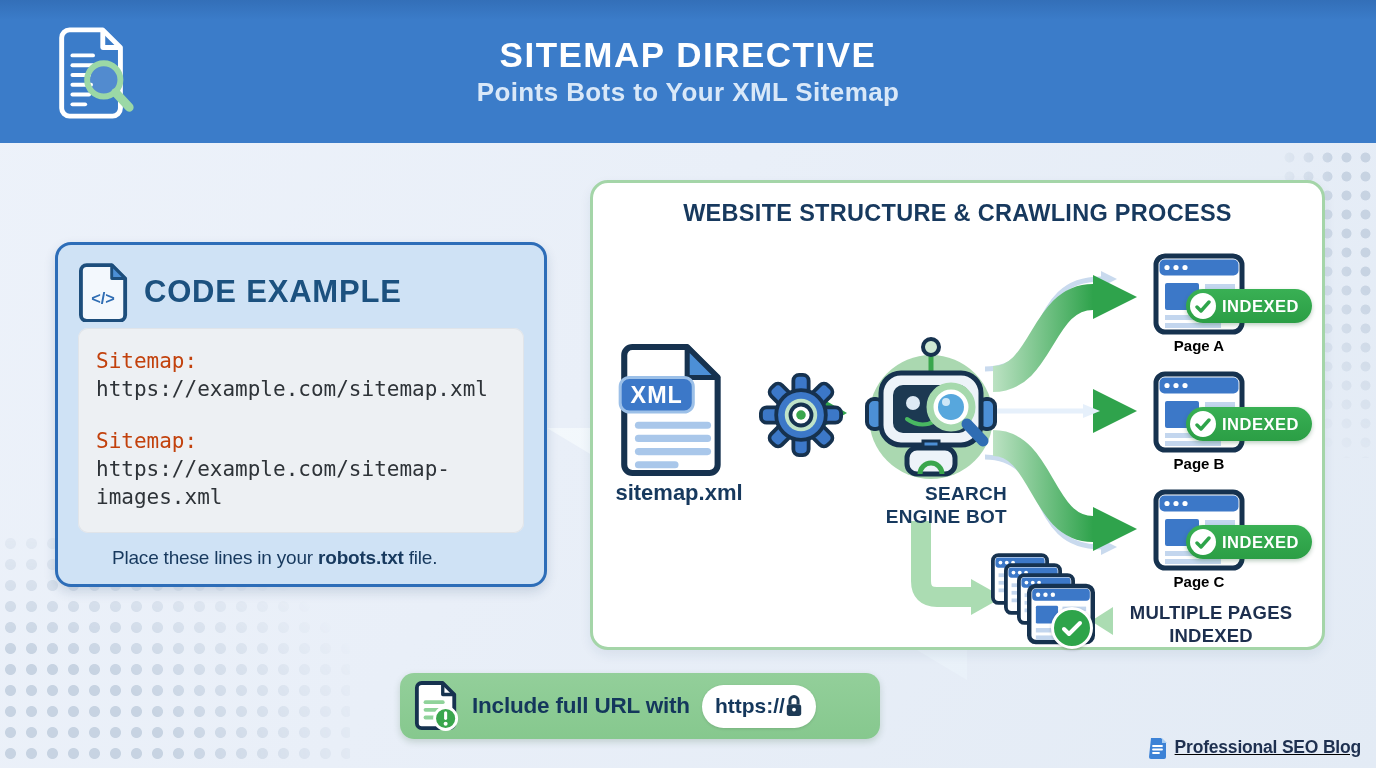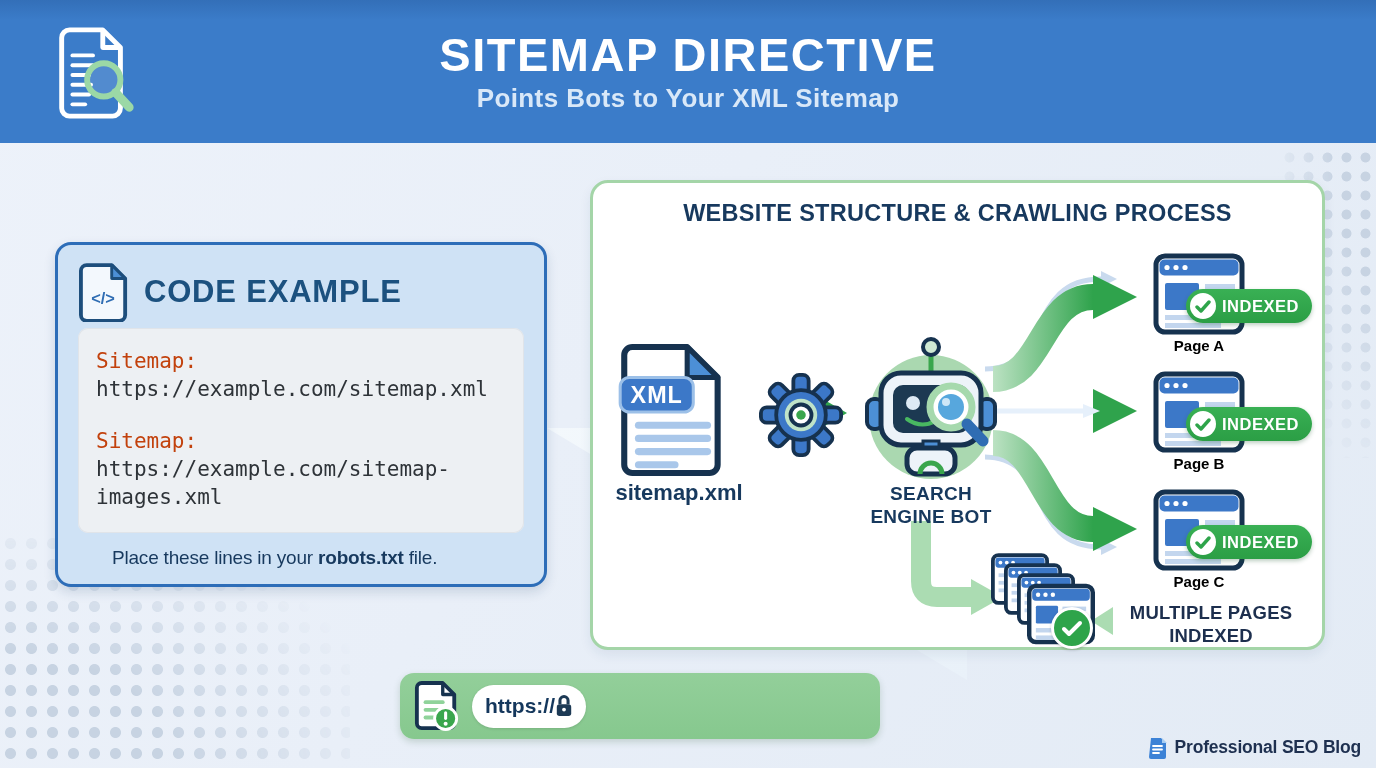--- a/index.html
+++ b/index.html
@@ -19,21 +19,21 @@
   .diag-shape{position:absolute;left:547px;top:428px;width:420px;height:252px;
     background:linear-gradient(135deg,#f3f8fc,#e9f1f9);
     clip-path:polygon(0 0,100% 0,100% 100%);z-index:1;}
 
   
   .header{position:absolute;top:0;left:0;right:0;height:143px;z-index:3;
     background:linear-gradient(180deg,#336fb8 0%,#3b7cc9 14%,#3b7cc9 100%);
     display:flex;align-items:center;justify-content:center;}
   .header-icon{position:absolute;left:46px;top:24px;width:94px;height:98px;}
   .header-text{text-align:center;color:#fff;margin-top:2px;}
-  .header-title{font-size:47px;font-weight:800;letter-spacing:1.5px;line-height:1.04;color:#ffffff;}
+  .header-title{font-size:35px;font-weight:800;letter-spacing:1.5px;line-height:1.04;color:#ffffff;}
   .header-subtitle{font-size:26px;font-weight:700;color:#d9e8f8;margin-top:4px;letter-spacing:.4px;}
 
   
   .code-panel{position:absolute;left:55px;top:242px;width:492px;height:345px;z-index:2;
     background:#cfe2f5;border:3.5px solid #2d6db8;border-radius:16px;
     box-shadow:0 5px 12px rgba(25,60,105,.16);box-sizing:border-box;}
   .code-header{display:flex;align-items:center;gap:15px;padding:17px 0 0 21px;}
   .code-file-icon{width:50px;height:60px;flex:0 0 auto;}
   .code-title{font-size:31px;font-weight:800;color:#1c517f;letter-spacing:.8px;}
   .code-block{position:absolute;left:20px;right:20px;top:83px;height:205px;
@@ -52,21 +52,21 @@
     background:#ffffff;border:3.5px solid #a4d5a8;border-radius:18px;
     box-shadow:0 5px 12px rgba(25,60,105,.08);box-sizing:border-box;}
   .diagram-title{position:absolute;top:17px;left:0;right:0;text-align:center;
     font-size:23.5px;font-weight:800;color:#17395e;letter-spacing:.3px;}
   .flow-svg{position:absolute;left:0;top:0;width:735px;height:470px;}
   .xml-icon{position:absolute;left:22px;top:160px;width:120px;height:134px;}
   .file-label{position:absolute;left:0;top:297px;width:172px;text-align:center;
     font-size:22px;font-weight:800;color:#17395e;}
   .gear-icon{position:absolute;left:166px;top:190px;width:84px;height:84px;}
   .bot-icon{position:absolute;left:268px;top:152px;width:140px;height:150px;}
-  .bot-label{position:absolute;left:262px;top:299px;width:152px;text-align:center;
+  .bot-label{position:absolute;left:262px;top:299px;width:152px;text-align:right;
     font-size:19px;font-weight:800;color:#17395e;line-height:1.22;letter-spacing:.3px;}
   .page-group{position:absolute;left:560px;width:92px;}
   .page-icon{width:92px;height:82px;display:block;}
   .page-label{width:100%;text-align:center;font-size:15px;font-weight:800;color:#000000;margin-top:2px;}
   .indexed-badge{position:absolute;left:593px;height:34px;display:flex;align-items:center;gap:6px;
     padding:0 13px 0 4px;background:linear-gradient(180deg,#39b054,#2b9e45);border-radius:17px;
     box-shadow:0 2px 4px rgba(30,90,45,.3);}
   .badge-check{width:26px;height:26px;border-radius:50%;background:#fff;display:flex;
     align-items:center;justify-content:center;flex:0 0 auto;}
   .badge-text{color:#fff;font-size:16.5px;font-weight:800;letter-spacing:.5px;}
@@ -84,21 +84,21 @@
     display:flex;align-items:center;gap:12px;padding:0 14px;box-sizing:border-box;
     box-shadow:0 3px 7px rgba(40,90,50,.2);}
   .tip-doc-icon{width:46px;height:52px;flex:0 0 auto;}
   .tip-text{font-size:22.5px;font-weight:800;color:#14375c;white-space:nowrap;letter-spacing:-.2px;}
   .tip-pill{background:#fff;border-radius:22px;height:43px;display:flex;align-items:center;
     padding:0 13px;box-shadow:0 1px 3px rgba(0,0,0,.12);}
   .tip-protocol{font-size:21px;font-weight:800;color:#14375c;}
   .lock-icon{width:18px;height:24px;}
 
   
-  .footer-brand{position:absolute;right:15px;top:736px;display:flex;align-items:center;gap:8px;z-index:3;}
+  .footer-brand{position:absolute;right:15px;top:736px;display:flex;align-items:center;gap:8px;z-index:3;text-decoration:underline;}
   .footer-doc-icon{width:19px;height:23px;}
   .footer-text{font-size:17.5px;font-weight:800;color:#1e3050;letter-spacing:-.2px;}
 </style>
 </head>
 <body>
 
 <div id="stage">
 
   <div class="dots dots-tr"></div>
   <div class="dots dots-bl"></div>
@@ -377,20 +377,21 @@
       <path d="M30,3 v12 h12" fill="none" stroke="#16324f" stroke-width="3.5" stroke-linejoin="round"></path>
       <g stroke="#8fd39a" stroke-width="4" stroke-linecap="round">
         <line x1="12" y1="23" x2="30" y2="23"></line>
           <line x1="12" y1="31" x2="26" y2="31"></line>
           <line x1="12" y1="39" x2="22" y2="39"></line>
       </g>
       <circle cx="33" cy="40" r="11.5" fill="#3aa64d" stroke="#ffffff" stroke-width="3"></circle>
       <rect x="31.4" y="32.5" width="3.2" height="9" rx="1.6" fill="#ffffff"></rect>
       <circle cx="33" cy="45.5" r="2.1" fill="#ffffff"></circle>
     </svg>
+    <span class="tip-text">Include full URL with</span>
     <span class="tip-pill">
       <span class="tip-protocol">https://</span>
       <svg class="lock-icon" viewBox="0 0 20 26">
         <path d="M5.5,11 v-4 a4.5,4.5 0 0 1 9,0 v4" fill="none" stroke="#1d3a55" stroke-width="3.4"></path>
         <rect x="2" y="11" width="16" height="13" rx="3" fill="#1d3a55"></rect>
         <circle cx="10" cy="17" r="2.1" fill="#ffffff"></circle>
       </svg>
     </span>
   </div>
 

